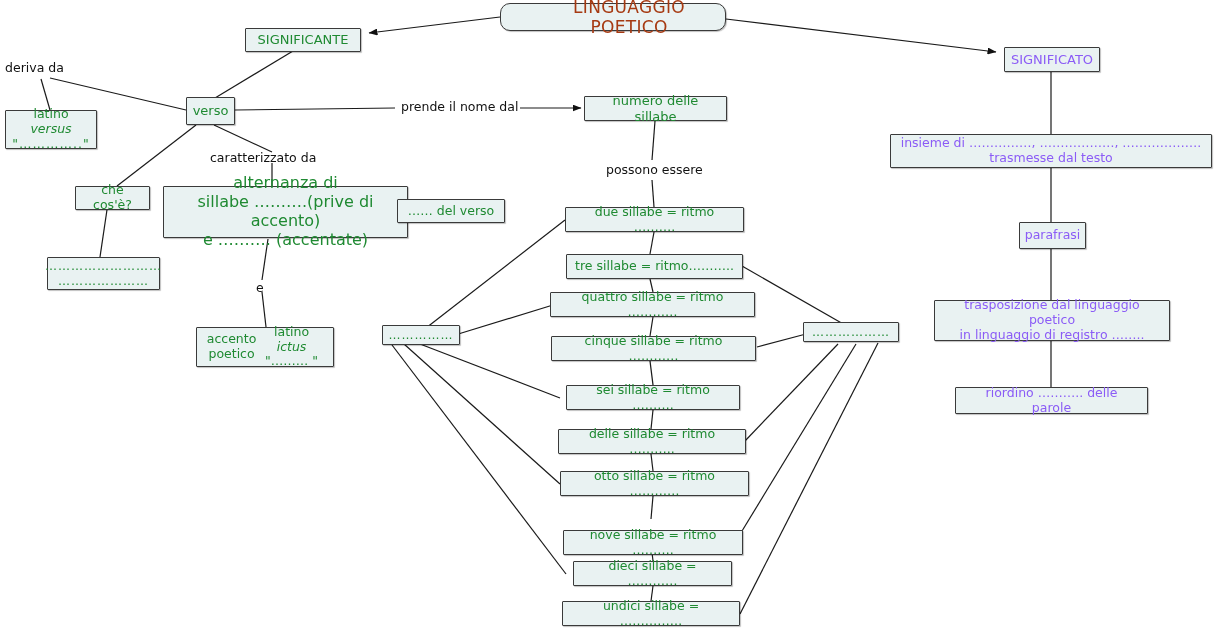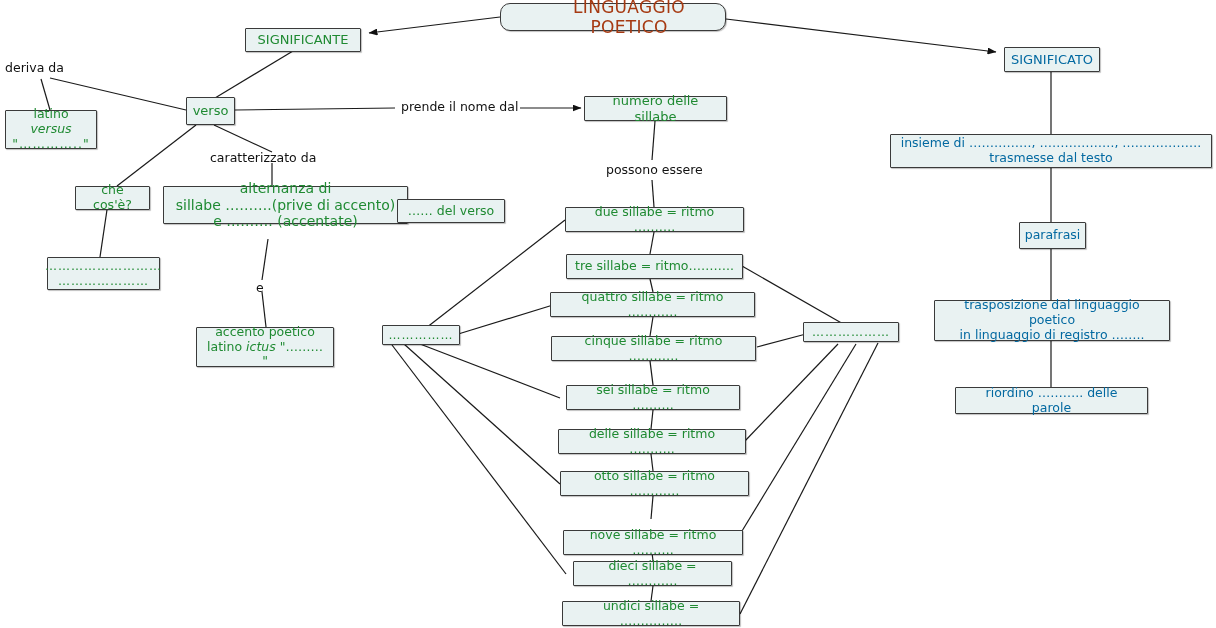--- a/index.html
+++ b/index.html
@@ -10,21 +10,21 @@
   }
   #map{position:absolute;left:0;top:0;width:1216px;height:628px;}
   svg.edges{position:absolute;left:0;top:0;width:1216px;height:628px;pointer-events:none;}
   .node{
     position:absolute;box-sizing:border-box;
     background:#e9f2f2;border:1.4px solid #3a3a3a;border-radius:1px;
     display:flex;align-items:center;justify-content:center;text-align:center;
     color:#1f8a32;line-height:1.18;padding:3px 8px;
     box-shadow:1px 1px 1px rgba(0,0,0,0.25);
   }
-  .node.orange{color:#0369a1;}
+  .node.orange{color:#8b5cf6;}
   .node.title{color:#a63a12;border-radius:10px;font-size:17px;letter-spacing:.3px;padding-left:40px;}
   .node i{font-style:italic;}
   .label{
     position:absolute;color:#111;font-size:12.5px;white-space:nowrap;
     background:transparent;
   }
   .dots{letter-spacing:1px;}
 </style>
 </head>
 <body>
@@ -123,33 +123,33 @@
     <span>che cos'è?</span>
   </div>
 
   <div class="node" style="left:47px;top:257px;width:113px;height:33px;font-size:12px;flex-direction:column;">
     <div class="dots">………………………</div>
     <div class="dots">…………………</div>
   </div>
 
   <div class="label" style="left:210px;top:150px;">caratterizzato da</div>
 
-  <div class="node" style="left:163px;top:186px;width:245px;height:38px;font-size:14px;flex-direction:column;">
+  <div class="node" style="left:163px;top:186px;width:245px;height:52px;font-size:16px;flex-direction:column;">
     <div>alternanza di</div>
     <div>sillabe ……….(prive di accento)</div>
     <div>e ………. (accentate)</div>
   </div>
 
   <div class="node" style="left:397px;top:199px;width:108px;height:24px;font-size:12.5px;">
     <span>……  del verso</span>
   </div>
 
   <div class="label" style="left:256px;top:280px;">e</div>
 
-  <div class="node" style="left:196px;top:327px;width:138px;height:40px;font-size:12.5px;flex-direction:column;">
+  <div class="node" style="left:196px;top:327px;width:138px;height:40px;font-size:12.5px;flex-direction:row;">
     <div>accento poetico</div>
     <div>
       <span>latino </span><i>ictus</i><span> "……… "</span>
     </div>
   </div>
 
   <div class="label" style="left:401px;top:99px;">prende il nome dal</div>
 
   <div class="node" style="left:584px;top:96px;width:143px;height:25px;font-size:13px;">
     <span>numero delle sillabe</span>

